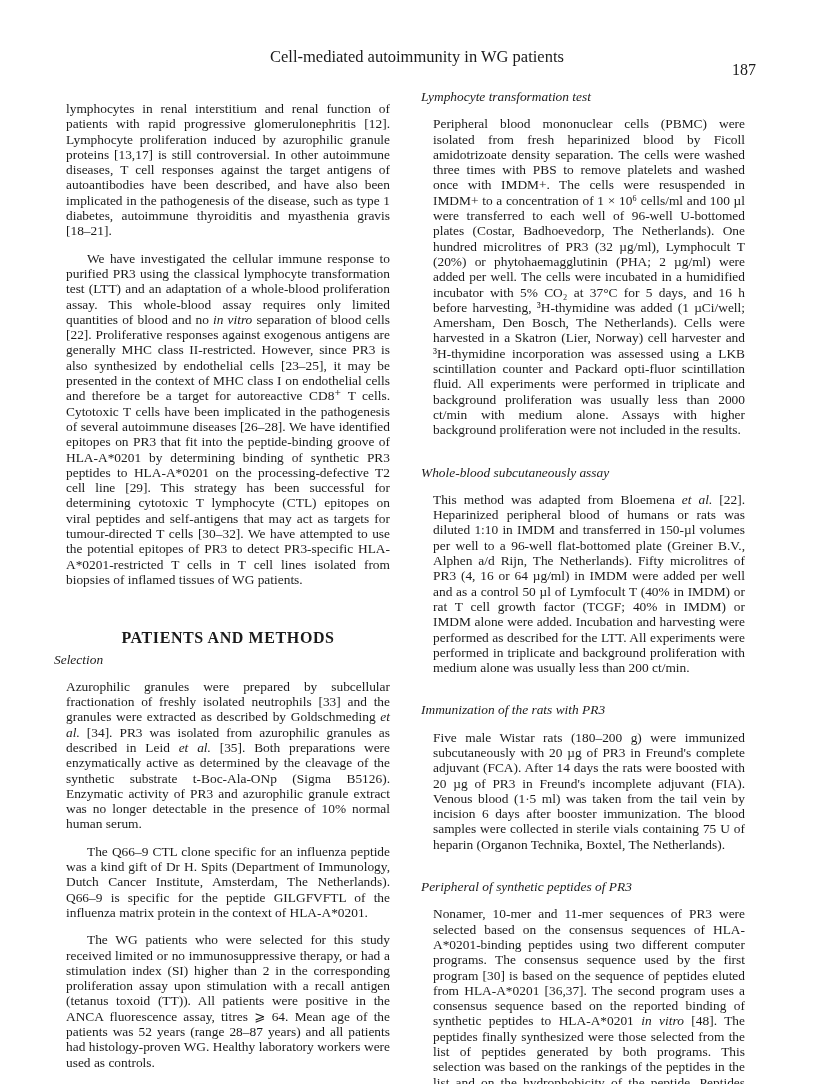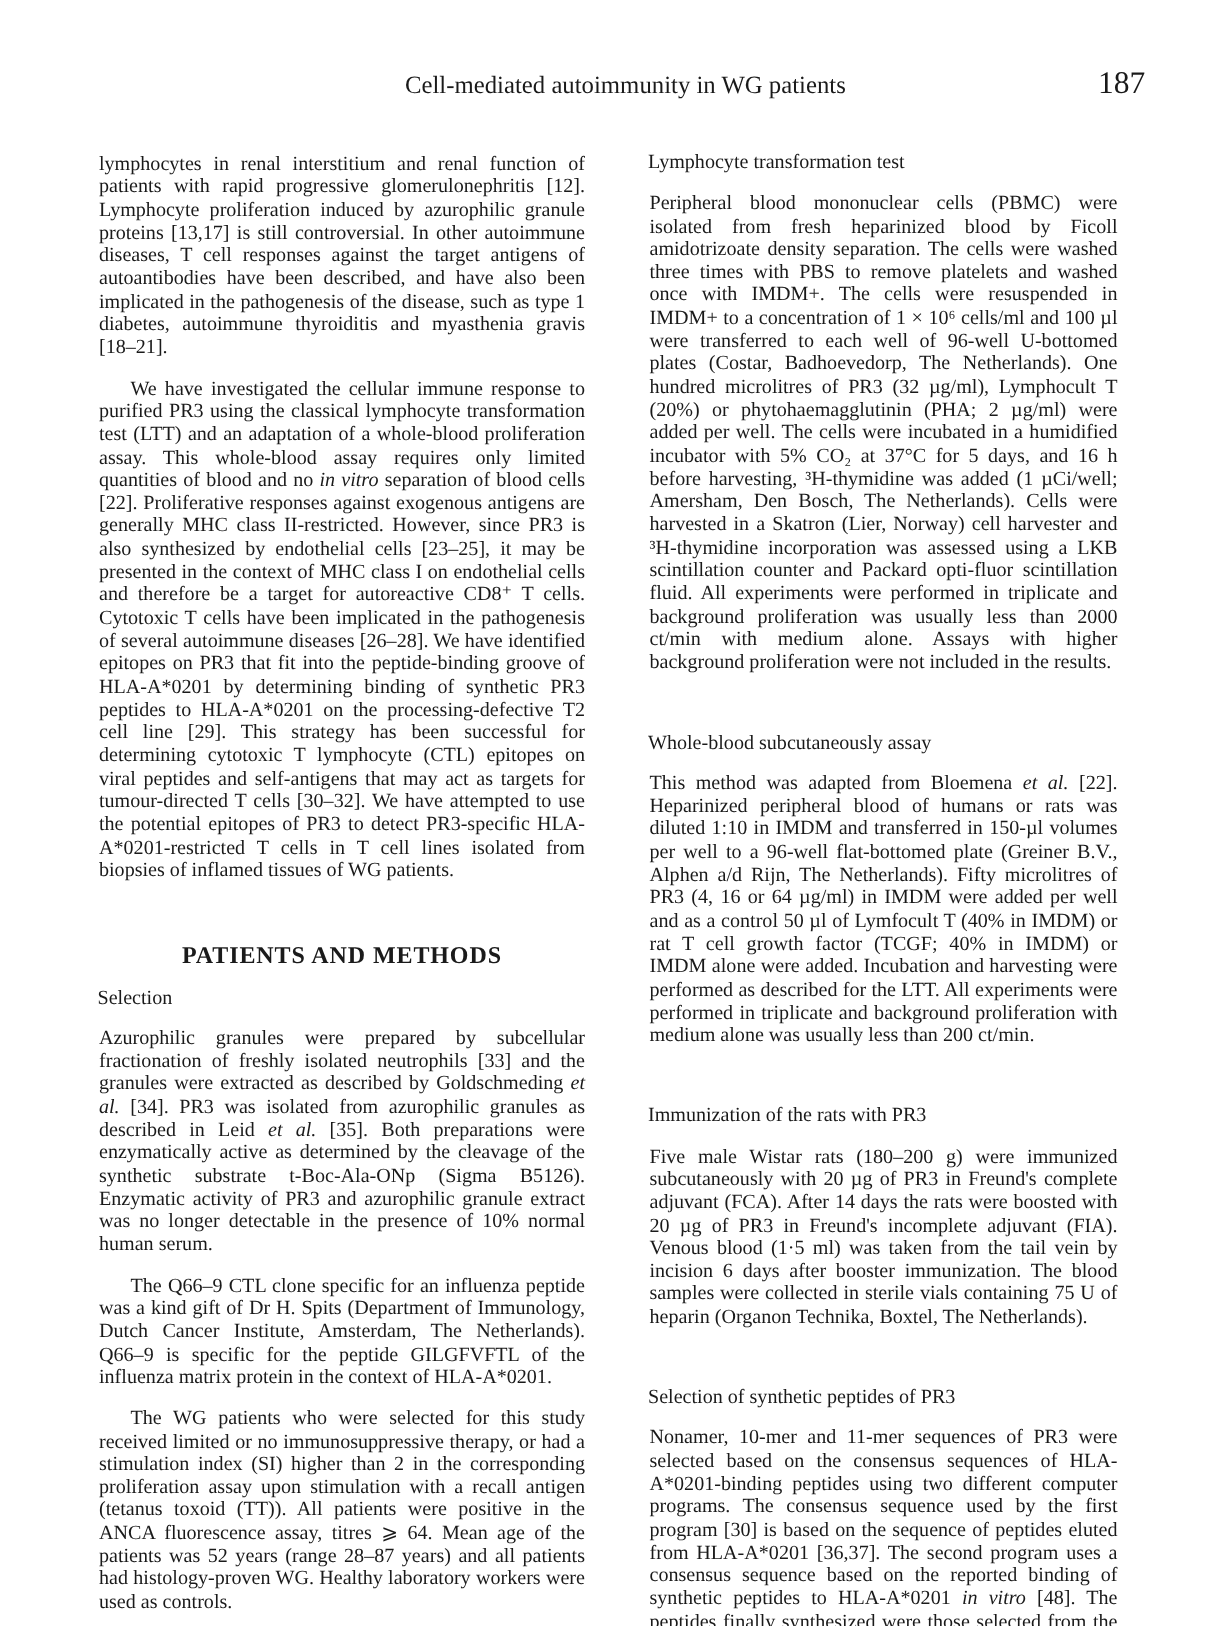--- a/index.html
+++ b/index.html
@@ -1,26 +1,26 @@
 <!DOCTYPE html>
 <html><head>
 <meta charset="utf-8">
 <style>
   html, body { margin: 0; padding: 0; background: #ffffff; }
   body { width: 816px; height: 1084px; position: relative; overflow: hidden;
          font-family: "Liberation Serif", "DejaVu Serif", serif; color: #1a1a1a; }
   .running-head { position: absolute; top: 47px; left: 270px; font-size: 16.5px; }
-  .page-number { position: absolute; top: 43px; left: 732px; font-size: 21px; }
+  .page-number { position: absolute; top: 61px; left: 732px; font-size: 16px; }
   .col { position: absolute; top: 89px; width: 348px; font-size: 13.4px; line-height: 15.3px;
          text-align: justify; }
   .col.left { left: 54px; }
   .col.right { left: 421px; width: 336px; }
   p { margin: 12px; }
   p.indent { text-indent: 21px; }
-  .subhead { margin: 11px; }
+  .subhead { font-style: italic; margin: 0; }
   .gap { height: 15px; }
   .gap-big { height: 31px; }
   .section-head { text-align: center; font-weight: bold; letter-spacing: 0.6px; font-size: 16px; margin: 0 0 6px 0; }
   i { font-style: italic; font-family: Liberation Serif, serif; }
 </style>
 </head>
 <body>
 
 <div class="running-head">Cell-mediated autoimmunity in WG patients</div>
 <div class="page-number">187</div>
@@ -40,15 +40,15 @@
 <div class="col right">
   <p class="subhead">Lymphocyte transformation test</p>
   <p>Peripheral blood mononuclear cells (PBMC) were isolated from fresh heparinized blood by Ficoll amidotrizoate density separation. The cells were washed three times with PBS to remove platelets and washed once with IMDM+. The cells were resuspended in IMDM+ to a concentration of 1 × 10⁶ cells/ml and 100 µl were transferred to each well of 96-well U-bottomed plates (Costar, Badhoevedorp, The Netherlands). One hundred microlitres of PR3 (32 µg/ml), Lymphocult T (20%) or phytohaemagglutinin (PHA; 2 µg/ml) were added per well. The cells were incubated in a humidified incubator with 5% CO₂ at 37°C for 5 days, and 16 h before harvesting, ³H-thymidine was added (1 µCi/well; Amersham, Den Bosch, The Netherlands). Cells were harvested in a Skatron (Lier, Norway) cell harvester and ³H-thymidine incorporation was assessed using a LKB scintillation counter and Packard opti-fluor scintillation fluid. All experiments were performed in triplicate and background proliferation was usually less than 2000 ct/min with medium alone. Assays with higher background proliferation were not included in the results.</p>
   <div class="gap"></div>
   <p class="subhead">Whole-blood subcutaneously assay</p>
   <p><span>This method was adapted from Bloemena </span><i>et al.</i><span> [22]. Heparinized peripheral blood of humans or rats was diluted 1:10 in IMDM and transferred in 150-µl volumes per well to a 96-well flat-bottomed plate (Greiner B.V., Alphen a/d Rijn, The Netherlands). Fifty microlitres of PR3 (4, 16 or 64 µg/ml) in IMDM were added per well and as a control 50 µl of Lymfocult T (40% in IMDM) or rat T cell growth factor (TCGF; 40% in IMDM) or IMDM alone were added. Incubation and harvesting were performed as described for the LTT. All experiments were performed in triplicate and background proliferation with medium alone was usually less than 200 ct/min.</span></p>
   <div class="gap"></div>
   <p class="subhead">Immunization of the rats with PR3</p>
   <p>Five male Wistar rats (180–200 g) were immunized subcutaneously with 20 µg of PR3 in Freund's complete adjuvant (FCA). After 14 days the rats were boosted with 20 µg of PR3 in Freund's incomplete adjuvant (FIA). Venous blood (1·5 ml) was taken from the tail vein by incision 6 days after booster immunization. The blood samples were collected in sterile vials containing 75 U of heparin (Organon Technika, Boxtel, The Netherlands).</p>
   <div class="gap"></div>
-  <p class="subhead">Selection of synthetic peptides of PR3</p>
+  <p class="subhead">Peripheral of synthetic peptides of PR3</p>
   <p><span>Nonamer, 10-mer and 11-mer sequences of PR3 were selected based on the consensus sequences of HLA-A*0201-binding peptides using two different computer programs. The consensus sequence used by the first program [30] is based on the sequence of peptides eluted from HLA-A*0201 [36,37]. The second program uses a consensus sequence based on the reported binding of synthetic peptides to HLA-A*0201 </span><i>in vitro</i><span> [48]. The peptides finally synthesized were those selected from the list of peptides generated by both programs. This selection was based on the rankings of the peptides in the list and on the hydrophobicity of the peptide. Peptides were synthesized using Fmoc chemistry on an Abimed AMS 422 automated multiple peptide synthesizer. Purity of peptides was more than 90% as determined by reverse-phase high performance liquid chromatography (HPLC) analysis. Extremely hydrophobic peptides were excluded due to their insolubility. A list of the 28 synthetic peptides synthesized and tested for </span><i>in vitro</i><span> binding to</span></p>
 </div>
 
 </body></html>

